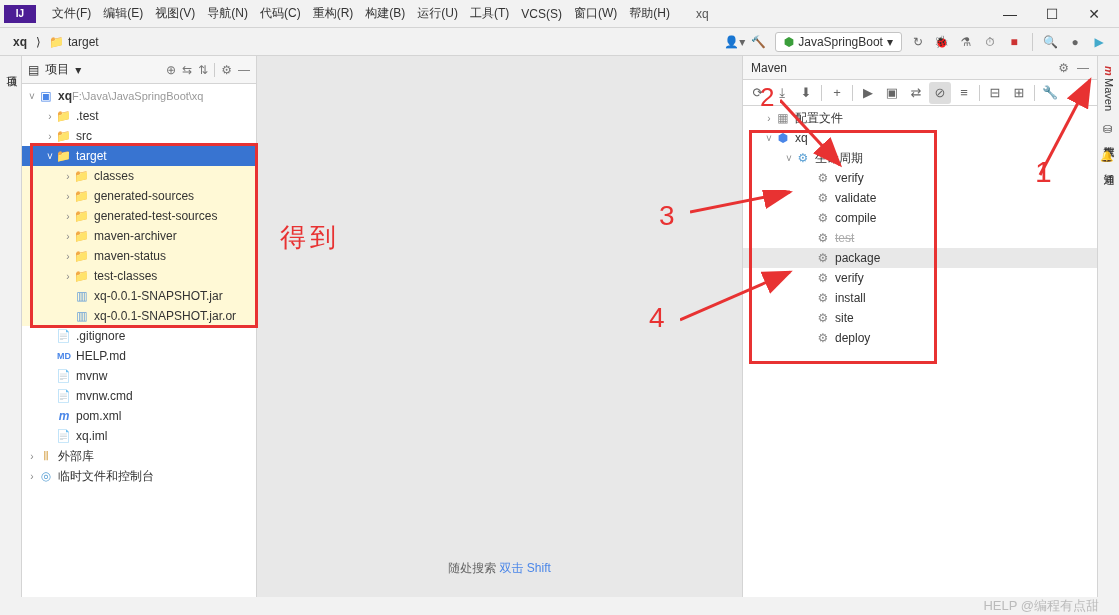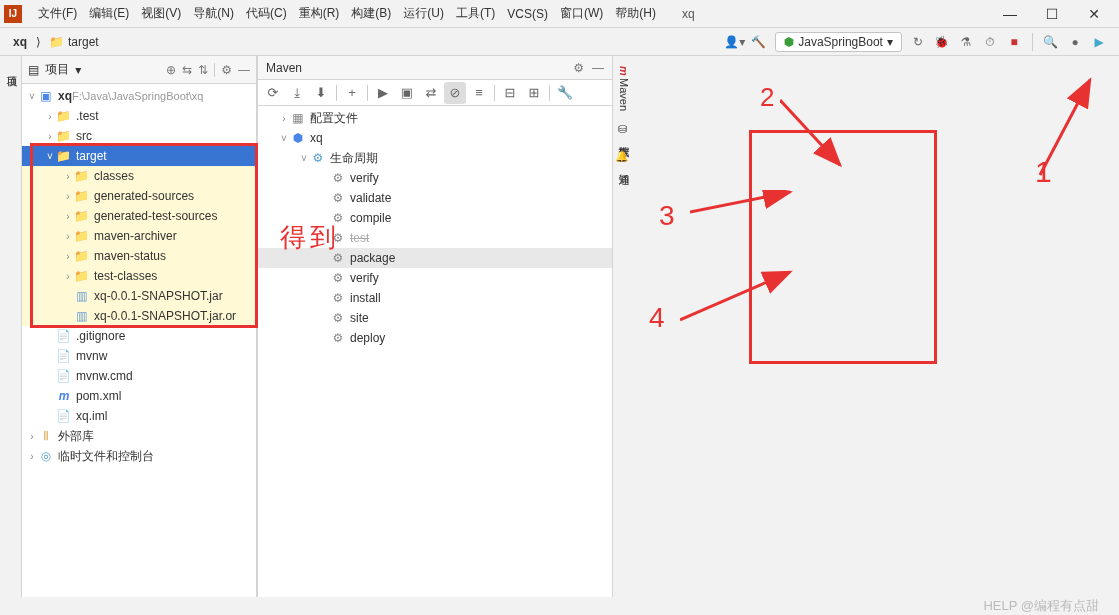--- a/index.html
+++ b/index.html
@@ -1,20 +1,20 @@
 <!DOCTYPE html>
 <html><head>
   <meta charset="utf-8">
   <style>
     * { margin: 0; padding: 0; box-sizing: border-box; font-family: "Microsoft YaHei", "Segoe UI", sans-serif; }
     body { width: 1119px; height: 615px; background: #f2f2f2; position: relative; overflow: hidden; font-size: 12px; color: #333; }
     
     
     .titlebar { height: 28px; background: #f2f2f2; display: flex; align-items: center; padding: 0 4px; border-bottom: 1px solid #d4d4d4; }
-    .titlebar .logo { width: 18px; height: 18px; background: #c2410c; color: #fff; display: flex; align-items: center; justify-content: center; font-size: 10px; font-weight: bold; margin-right: 10px; }
+    .titlebar .logo { width: 32px; height: 18px; background: #4c1d95; color: #fff; display: flex; align-items: center; justify-content: center; font-size: 10px; font-weight: bold; margin-right: 10px; }
     .titlebar .menu-item { padding: 0 6px; cursor: pointer; }
     .titlebar .title-text { margin-left: 20px; color: #555; }
     .titlebar .spacer { flex: 1; }
     .window-controls { display: flex; }
     .window-controls span { width: 42px; height: 28px; display: flex; align-items: center; justify-content: center; font-size: 14px; cursor: pointer; }
     
     
     .navbar { height: 28px; background: #f2f2f2; display: flex; align-items: center; padding: 0 8px; border-bottom: 1px solid #d4d4d4; }
     .navbar .breadcrumb { display: flex; align-items: center; gap: 4px; }
     .navbar .bc-item { padding: 2px 5px; }
@@ -229,20 +229,26 @@
           </div>
           <div class="tree-row">
             <span class="tree-indent" style="width:22px"></span>
             <span class="tree-arrow"></span>
             <span class="tree-icon file-icon">📄</span>
             <span>.gitignore</span>
           </div>
           <div class="tree-row">
             <span class="tree-indent" style="width:22px"></span>
             <span class="tree-arrow"></span>
+            <span class="tree-icon" style="color:#4a86e8;font-size:9px;font-weight:bold">MD</span>
+            <span>HELP.md</span>
+          </div>
+          <div class="tree-row">
+            <span class="tree-indent" style="width:22px"></span>
+            <span class="tree-arrow"></span>
             <span class="tree-icon file-icon">📄</span>
             <span>mvnw</span>
           </div>
           <div class="tree-row">
             <span class="tree-indent" style="width:22px"></span>
             <span class="tree-arrow"></span>
             <span class="tree-icon file-icon">📄</span>
             <span>mvnw.cmd</span>
           </div>
           <div class="tree-row">
@@ -266,20 +272,25 @@
       </div>
       <div class="tree-row">
         <span class="tree-indent" style="width:4px"></span>
         <span class="tree-arrow">›</span>
         <span class="tree-icon" style="color:#5aa0d4">◎</span>
         <span>临时文件和控制台</span>
       </div>
     </div>
   </div>
 
+  <div class="editor">
+    <div class="search-hint">
+      <span>随处搜索 </span><span class="link">双击 Shift</span>
+    </div>
+  </div>
 
   <div class="maven-panel">
     <div class="maven-header">
       <span>Maven</span>
       <div class="spacer"></div>
       <span class="icon" style="cursor:pointer;color:#777">⚙</span>
       <span style="margin-left:8px;cursor:pointer;color:#777">—</span>
     </div>
     <div class="maven-toolbar">
       <span class="tb-btn">⟳</span>

